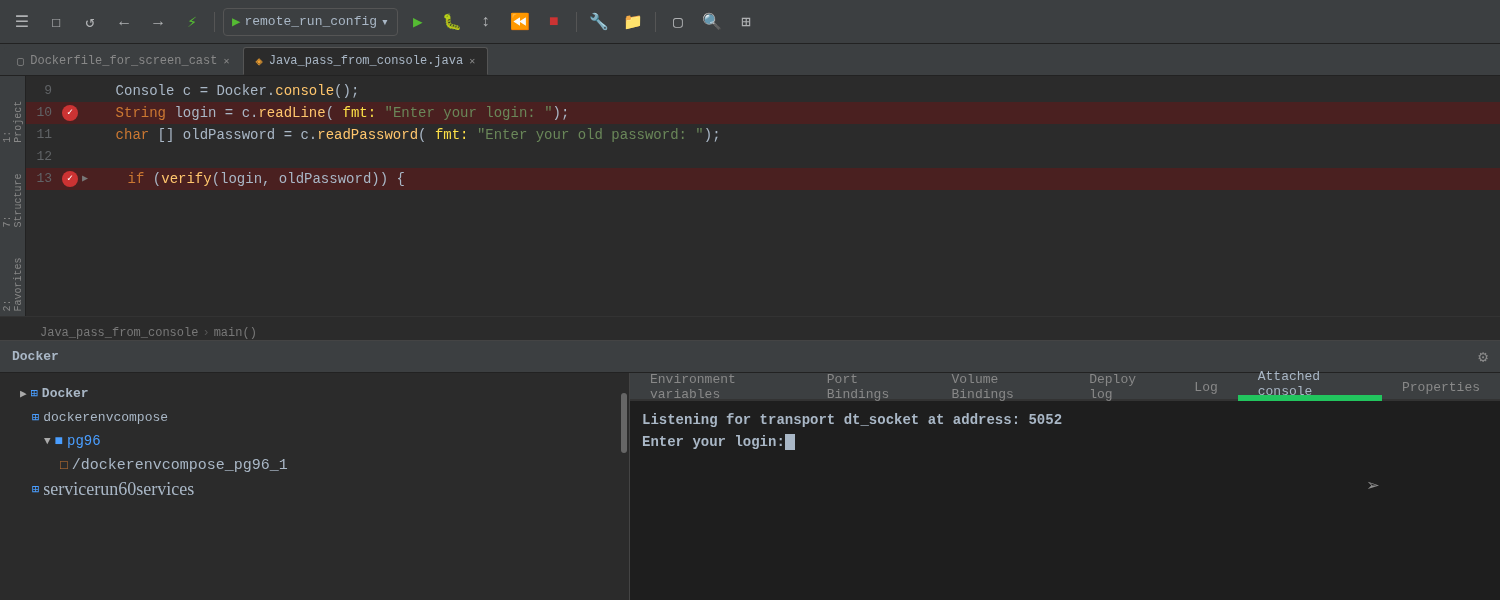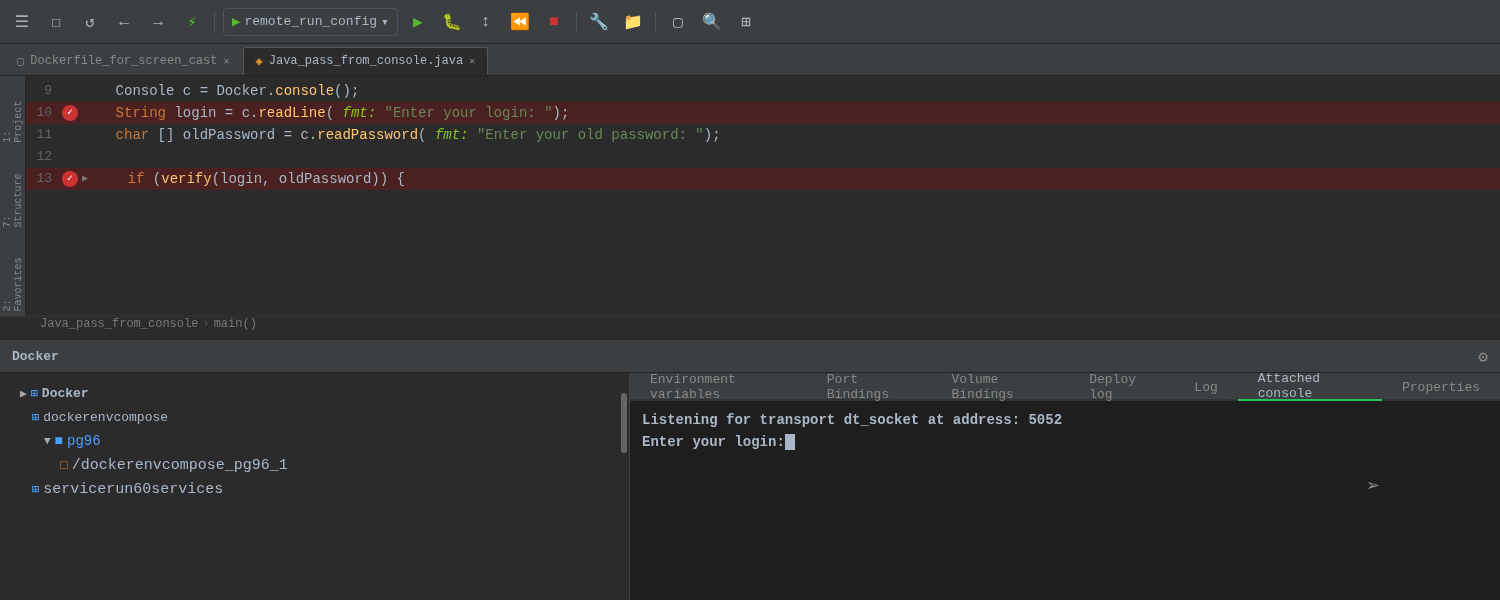--- a/index.html
+++ b/index.html
@@ -166,35 +166,35 @@
       content: '✓';
       color: white;
       font-size: 10px;
     }
     .no-bp { width: 20px; flex-shrink: 0; }
     .code-text { white-space: pre; font-size: 14px; }
     .kw { color: #cc7832; }
     .str { color: #6a8759; }
     .fn { color: #ffc66d; }
     .cls { color: #a9b7c6; }
-    .param-hint { color: #84cc16; font-style: italic; }
+    .param-hint { color: #fde047; }
     .fold-arrow {
       width: 12px;
       color: #787878;
       font-size: 10px;
       cursor: pointer;
     }
 
     
     #breadcrumb {
       height: 24px;
       background: #2b2b2b;
       border-top: 1px solid #333;
       display: flex;
-      align-items: flex-start;
+      align-items: flex-end;
       padding: 0 40px;
       font-size: 12px;
       color: #787878;
       gap: 4px;
     }
     #breadcrumb .sep { color: #555; }
     #breadcrumb .bc-item { cursor: pointer; }
 
     
     #docker-panel {
@@ -275,21 +275,21 @@
       padding: 4px 20px;
       font-size: 13px;
       color: #888;
       cursor: pointer;
       height: 28px;
       display: flex;
       align-items: center;
     }
     .docker-tab.active {
       color: #a9b7c6;
-      border-bottom: 2px solid #22c55e;
+      border-bottom: 6px solid #22c55e;
       margin-bottom: -2px;
     }
     #docker-console {
       flex: 1;
       background: #1e1e1e;
       padding: 8px 12px;
       font-family: 'Courier New', Courier, monospace;
       font-size: 14px;
       color: #a9b7c6;
       overflow: hidden;
@@ -437,21 +437,21 @@
 
       <div class="docker-tree-item">
         <span style="width:48px"></span>
         <span style="color:#cc7832;font-size:13px;">□</span>
         <span style="font-size:15px;">/dockerenvcompose_pg96_1</span>
       </div>
 
       <div class="docker-tree-item">
         <span style="width:20px"></span>
         <span class="docker-tree-icon-grid">⊞</span>
-        <span style="font-size:15px;">servicerun60services</span>
+        <span style="font-size:18px;font-family:Liberation Serif, serif;">servicerun60services</span>
       </div>
 
       <div class="scrollbar-v"></div>
     </div>
 
     <div id="docker-right">
 
       <div id="docker-tabs">
         <div class="docker-tab">
           <span>Environment variables</span>

